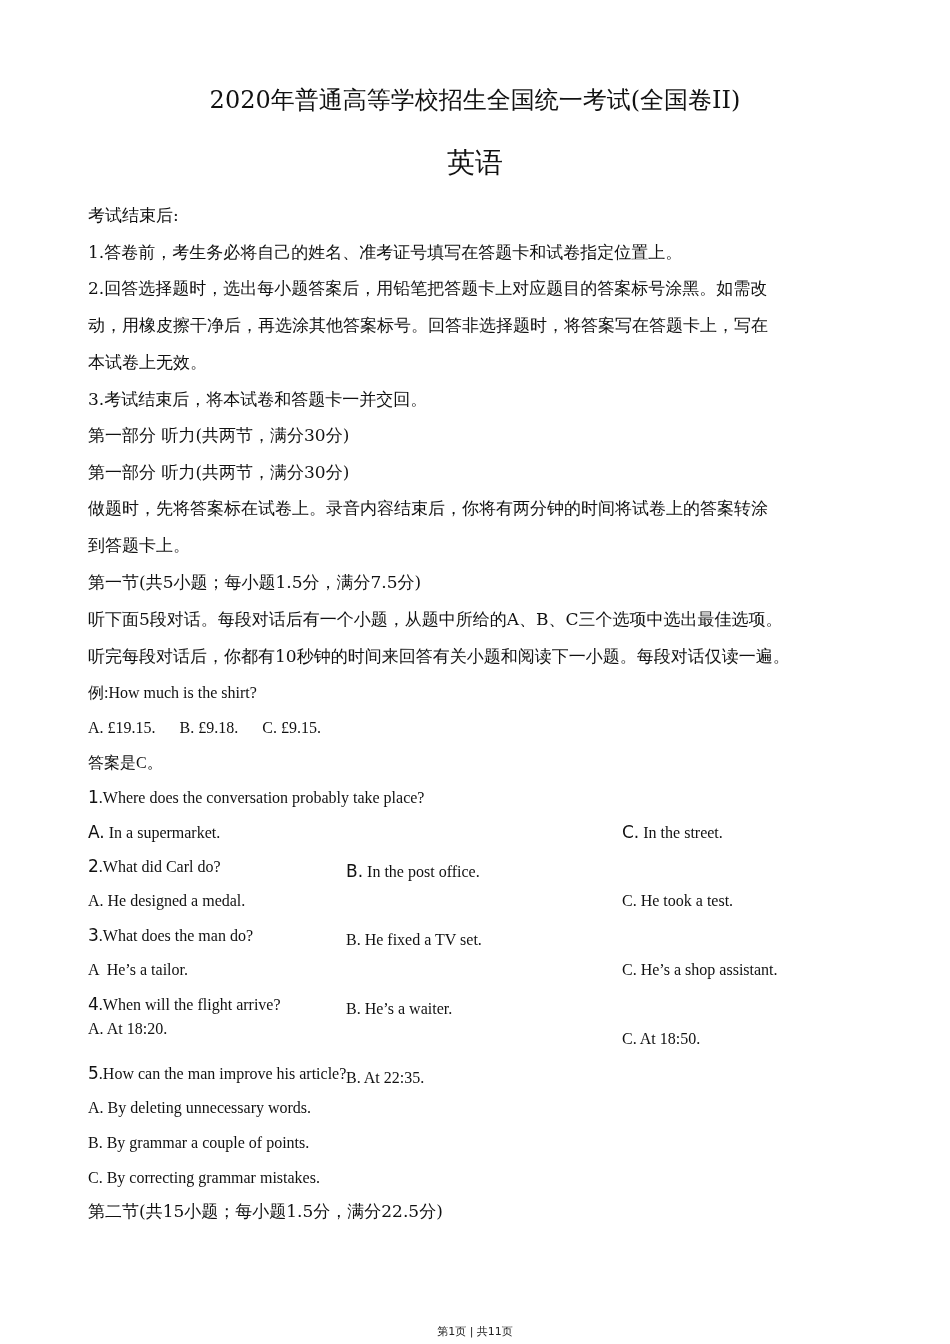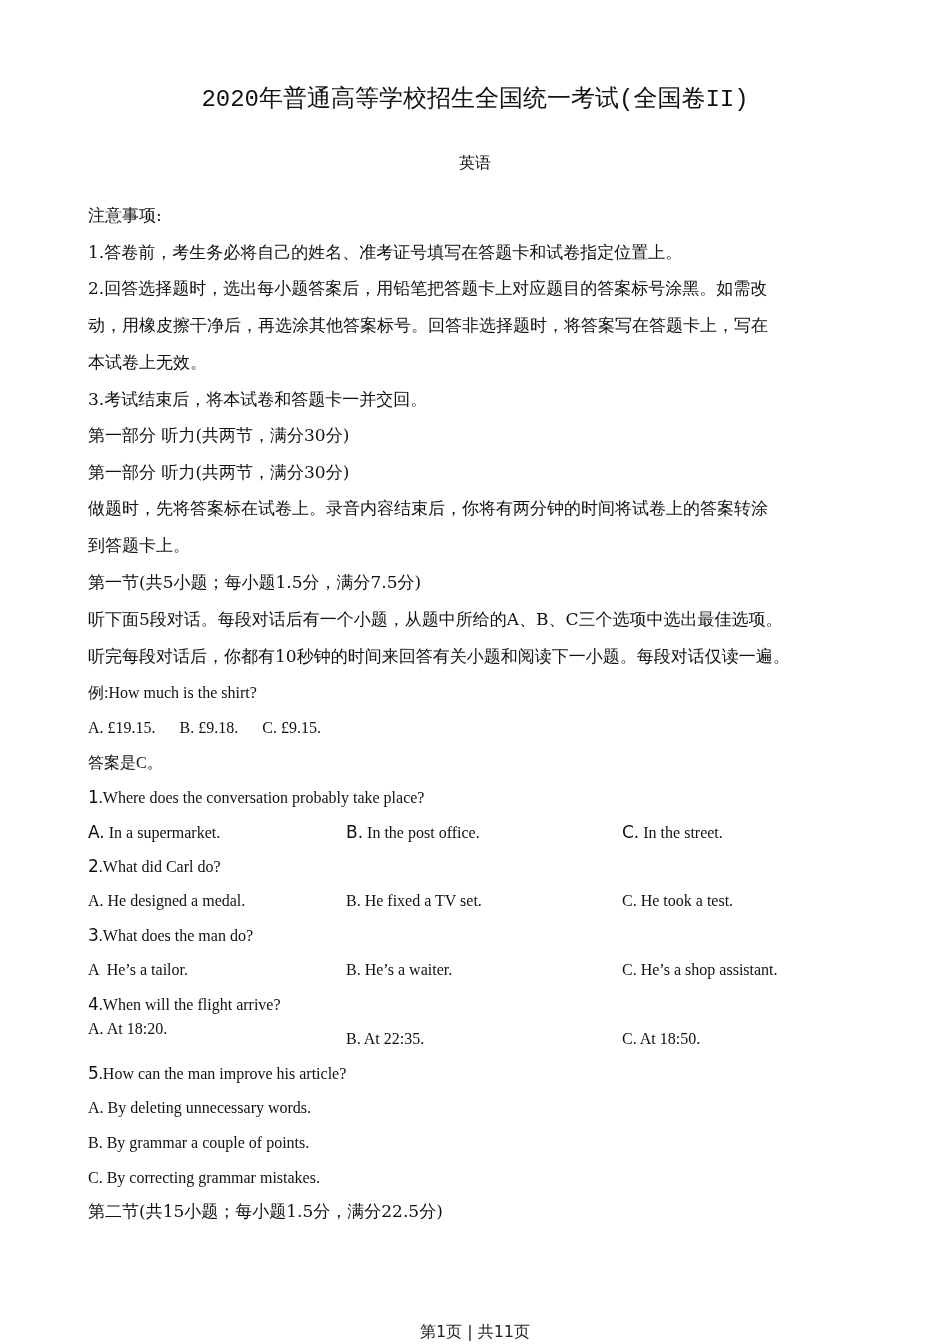--- a/index.html
+++ b/index.html
@@ -4,54 +4,54 @@
   <style>
     html, body { margin: 0; padding: 0; background: #ffffff; }
     body {
       width: 950px; height: 1344px; position: relative; overflow: hidden;
       color: #111111;
       font-family: "DejaVu Serif", "Liberation Serif", serif;
     }
     .page { position: absolute; left: 0; top: 0; width: 950px; height: 1344px; }
     .title {
       position: absolute; left: 0; width: 950px; top: 82px;
-      text-align: center; font-size: 24px; line-height: 36px; font-family: Liberation Mono, monospace;
+      text-align: center; font-size: 24px; line-height: 36px;
     }
     .subtitle {
       position: absolute; left: 0; width: 950px; top: 145px;
-      text-align: center; font-size: 16px; line-height: 36px;
+      text-align: center; font-size: 28px; line-height: 36px;
     }
     .line {
       position: absolute; left: 88px; font-size: 17px; line-height: 24px;
       white-space: nowrap;
     }
     .en {
       font-family: "Liberation Serif", serif; font-size: 16px;
     }
     .qnum { font-family: "DejaVu Sans", sans-serif; font-size: 17px; }
     .opt { position: absolute; font-family: "Liberation Serif", serif; font-size: 16px; line-height: 24px; white-space: nowrap; }
     .optA { left: 88px; text-align: right; }
-    .optB { left: 346px; }
+    .optB { left: 346px; margin-top: 39px; }
     .optC { left: 622px; }
     .letter-big { font-family: "DejaVu Sans", sans-serif; font-size: 17px; }
     .footer {
       position: absolute; left: 0; width: 950px; top: 1322px;
-      text-align: center; font-size: 16px; line-height: 20px;
+      text-align: center; font-size: 11px; line-height: 20px;
       font-family: "DejaVu Sans", sans-serif; color: #222;
     }
   </style>
 </head>
 <body>
 
 <div class="page">
 
   <div class="title">2020年普通高等学校招生全国统一考试(全国卷II)</div>
   <div class="subtitle">英语</div>
 
-  <div class="line" style="top:203px">注意事项:</div>
+  <div class="line" style="top:203px">考试结束后:</div>
   <div class="line" style="top:240px">1.答卷前，考生务必将自己的姓名、准考证号填写在答题卡和试卷指定位置上。</div>
   <div class="line" style="top:276px">2.回答选择题时，选出每小题答案后，用铅笔把答题卡上对应题目的答案标号涂黑。如需改</div>
   <div class="line" style="top:313px">动，用橡皮擦干净后，再选涂其他答案标号。回答非选择题时，将答案写在答题卡上，写在</div>
   <div class="line" style="top:350px">本试卷上无效。</div>
   <div class="line" style="top:387px">3.考试结束后，将本试卷和答题卡一并交回。</div>
 
   <div class="line" style="top:423px">第一部分  听力(共两节，满分30分)</div>
   <div class="line" style="top:460px">第一部分  听力(共两节，满分30分)</div>
   <div class="line" style="top:496px">做题时，先将答案标在试卷上。录音内容结束后，你将有两分钟的时间将试卷上的答案转涂</div>
   <div class="line" style="top:533px">到答题卡上。</div>

